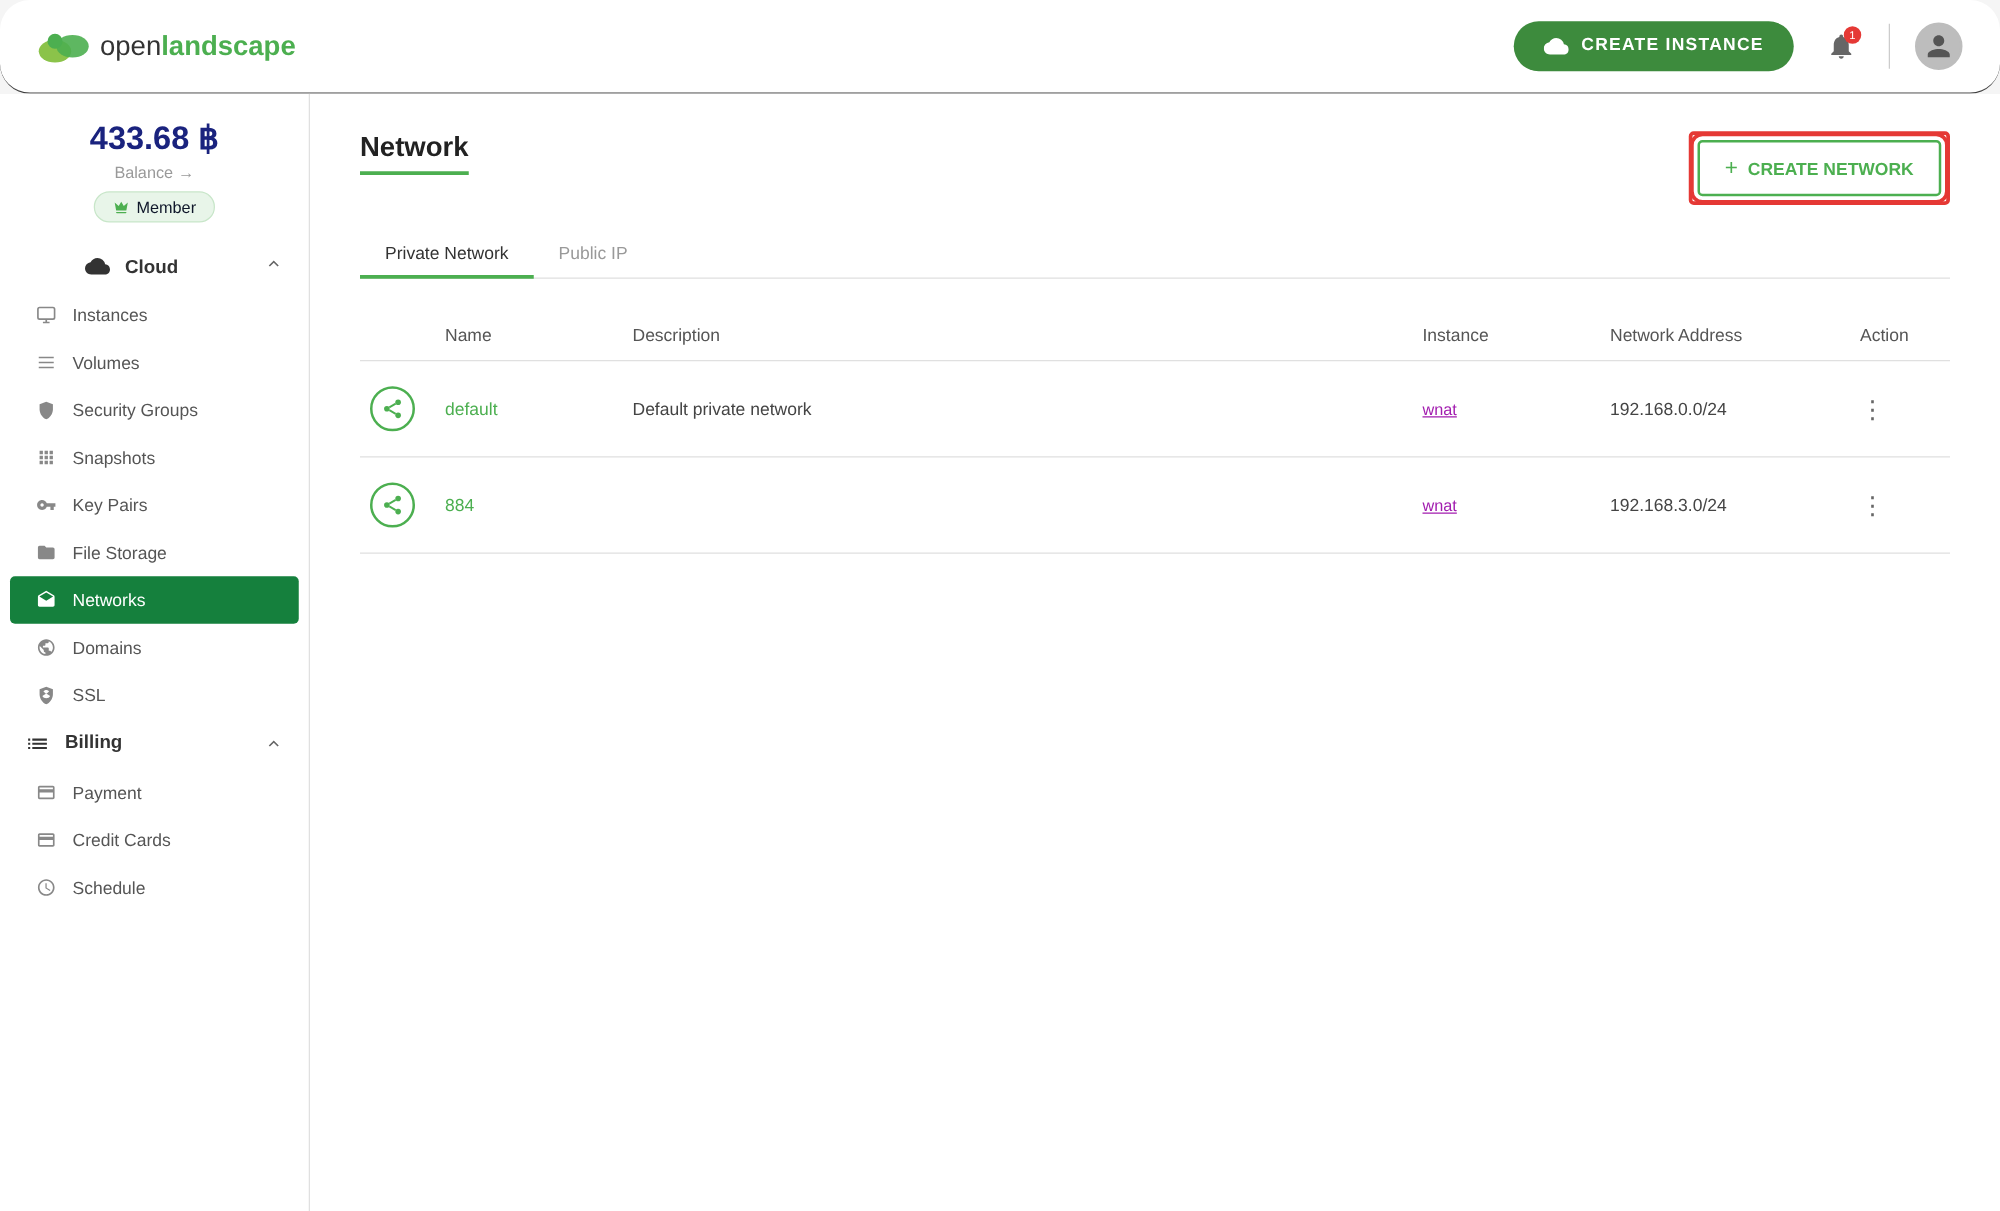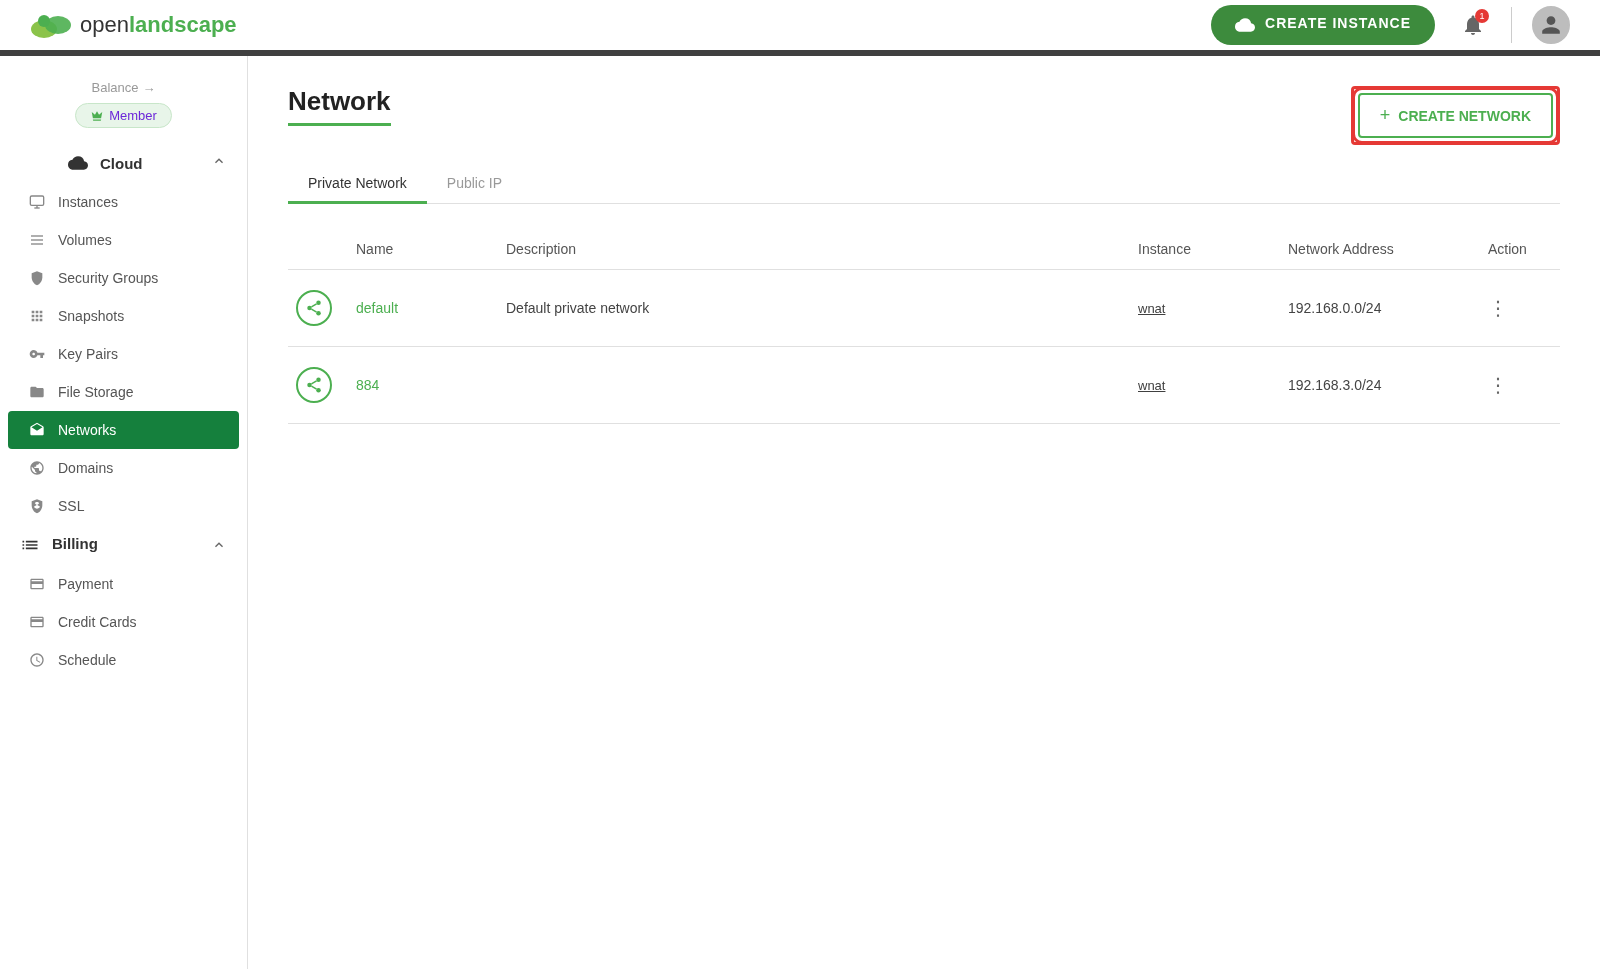--- a/index.html
+++ b/index.html
@@ -1,27 +1,28 @@
 <!DOCTYPE html>
 <html><head>
   <meta charset="utf-8">
   <style>
     * { box-sizing: border-box; margin: 0; padding: 0; }
     body { font-family: 'Segoe UI', Arial, sans-serif; background: #f5f5f5; display: flex; flex-direction: column; height: 969px; overflow: hidden; }
 
     
     .header {
-      height: 56px;
+      height: 75px;
       background: #fff;
       display: flex;
       align-items: center;
       justify-content: space-between;
       padding: 0 30px;
-      border-bottom: 6px solid #404040;
+      border-bottom: 1px solid #404040;
       flex-shrink: 0;
+      border-radius: 24px;
     }
     .header-logo {
       display: flex;
       align-items: center;
       gap: 8px;
     }
     .logo-icon {
       width: 42px;
       height: 28px;
     }
@@ -125,21 +126,21 @@
       gap: 4px;
       margin-top: 4px;
       cursor: pointer;
     }
     .balance-arrow { color: #999; }
     .member-badge {
       display: inline-flex;
       align-items: center;
       gap: 5px;
       background: #e8f5e9;
-      color: #6d28d9;
+      color: #0f172a;
       border-radius: 15px;
       padding: 4px 14px;
       font-size: 13px;
       margin-top: 8px;
       border: 1px solid #c8e6c9;
     }
 
     .section-header {
       display: flex;
       align-items: flex-start;
@@ -215,21 +216,21 @@
       align-items: flex-start;
       justify-content: space-between;
       margin-bottom: 20px;
     }
     .page-title-container {
       border-bottom: 3px solid #4caf50;
       display: inline-block;
       padding-bottom: 6px;
     }
     .page-title {
-      font-size: 26px;
+      font-size: 22px;
       font-weight: 600;
       color: #222;
     }
 
     .create-network-btn {
       background: #fff;
       color: #4caf50;
       border: 2px solid #4caf50;
       border-radius: 4px;
       padding: 10px 20px;
@@ -280,21 +281,21 @@
     .table-header-cell { font-weight: 500; padding: 4px 8px; }
     .table-row {
       display: grid;
       grid-template-columns: 60px 150px 1fr 150px 200px 80px;
       padding: 16px 0;
       border-bottom: 1px solid #e0e0e0;
       align-items: center;
     }
     .table-cell { padding: 4px 8px; font-size: 14px; color: #444; }
     .network-name-link { color: #4caf50; cursor: pointer; text-decoration: none; font-weight: 500; }
-    .instance-link { color: #404040; cursor: pointer; text-decoration: underline; font-size: 13px; }
+    .instance-link { color: #a21caf; cursor: pointer; text-decoration: underline; font-size: 13px; }
     .action-dots { cursor: pointer; font-size: 20px; color: #666; }
 
     
     .share-icon {
       width: 36px;
       height: 36px;
       border: 2px solid #4caf50;
       border-radius: 50%;
       display: flex;
       align-items: center;
@@ -338,20 +339,21 @@
       </svg>
     </div>
   </div>
 </div>
 
 <div class="main-layout">
 
   <div class="sidebar">
 
     <div class="balance-section">
+      <div class="balance-amount">433.68 ฿</div>
       <div class="balance-label">
         <span>Balance</span>
         <span class="balance-arrow">→</span>
       </div>
       <div class="member-badge">
         <svg width="14" height="14" viewBox="0 0 24 24" fill="#4caf50">
           <path d="M5 16L3 5l5.5 5L12 4l3.5 6L21 5l-2 11H5zm14 3c0 .6-.4 1-1 1H6c-.6 0-1-.4-1-1v-1h14v1z"></path>
         </svg>
         <span>Member</span>
       </div>

